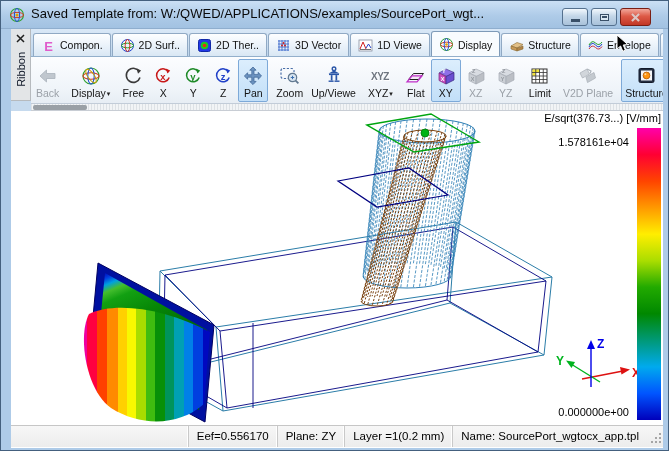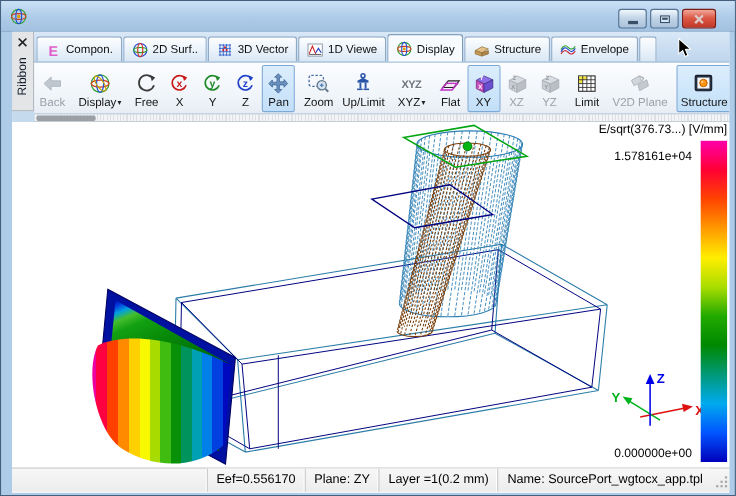--- a/index.html
+++ b/index.html
@@ -72,20 +72,21 @@
 
 <div class="window">
 
   <div class="titlebar">
     <svg class="appicon" viewBox="0 0 16 16">
       <circle cx="8" cy="8" r="6.5" fill="none" stroke="#30A030" stroke-width="1.1"></circle>
       <ellipse cx="8" cy="8" rx="6.5" ry="2.6" fill="none" stroke="#D04020" stroke-width="1"></ellipse>
       <ellipse cx="8" cy="8" rx="2.6" ry="6.5" fill="none" stroke="#2050D0" stroke-width="1"></ellipse>
       <circle cx="8" cy="8" r="1.5" fill="#E0A000"></circle>
     </svg>
+    <span class="title">Saved Template from: W:/QWED/APPLICATIONS/examples/SourcePort_wgt...</span>
     <div class="winbtns">
       <button class="winbtn">
           <span class="glyph-min"></span>
         </button>
       <button class="winbtn">
           <span class="glyph-max"></span>
         </button>
       <button class="winbtn close">
         <svg width="11" height="11" viewBox="0 0 11 11">
           <path d="M2 2L9 9M9 2L2 9" stroke="#FFF" stroke-width="2.2"></path>
@@ -123,20 +124,28 @@
           <div class="tab">
             <svg class="tabicon" viewBox="0 0 15 15">
               <circle cx="7.5" cy="7.5" r="6" fill="none" stroke="#2244CC" stroke-width="1"></circle>
               <ellipse cx="7.5" cy="7.5" rx="6" ry="2.3" fill="none" stroke="#22A022" stroke-width="1"></ellipse>
               <ellipse cx="7.5" cy="7.5" rx="2.3" ry="6" fill="none" stroke="#D03020" stroke-width="1"></ellipse>
             </svg>
             <span>2D Surf..</span>
           </div>
           <div class="tab">
             <svg class="tabicon" viewBox="0 0 15 15">
+              <rect x="1.5" y="1.5" width="12" height="12" rx="2" fill="#2238E8" stroke="#1028A8"></rect>
+              <circle cx="7.5" cy="7.5" r="3.8" fill="#21C821"></circle>
+                <circle cx="7.5" cy="7.5" r="1.8" fill="#E82818"></circle>
+            </svg>
+            <span>2D Ther..</span>
+          </div>
+          <div class="tab">
+            <svg class="tabicon" viewBox="0 0 15 15">
               <path d="M3 2v11M6 2v11M9 2v11M12 2v11M2 3h11M2 6h11M2 9h11M2 12h11" stroke="#3060C8" stroke-width=".8" fill="none"></path>
               <circle cx="6" cy="7.5" r="1" fill="#D02020"></circle>
                 <circle cx="9" cy="7.5" r="1" fill="#D02020"></circle>
                 <circle cx="7.5" cy="5" r="1" fill="#D02020"></circle>
             </svg>
             <span>3D Vector</span>
           </div>
           <div class="tab">
             <svg class="tabicon" viewBox="0 0 15 15">
               <rect x="1" y="2" width="13" height="11" fill="#FFF" stroke="#8890A0" stroke-width=".8"></rect>
@@ -251,21 +260,21 @@
           <button class="tbtn">
             <svg viewBox="0 0 22 22">
               <circle cx="11" cy="3.8" r="1.8" fill="none" stroke="#2A56A8" stroke-width="1.4"></circle>
               <path d="M5.5 8.6L11 5.6l5.5 3z" fill="#2A56A8"></path>
               <rect x="6" y="8.6" width="10" height="1.5" fill="#2A56A8"></rect>
               <rect x="7.8" y="10.1" width="1.7" height="5.4" fill="#2A56A8"></rect>
               <rect x="12.5" y="10.1" width="1.7" height="5.4" fill="#2A56A8"></rect>
               <rect x="5.6" y="15.5" width="5" height="1.4" fill="#2A56A8"></rect>
               <rect x="11.5" y="15.5" width="5" height="1.4" fill="#2A56A8"></rect>
             </svg>
-              <span class="lbl">Up/Limit</span>
+              <span class="lbl">Up/Viewe</span>
           </button>
           <div class="sep"></div>
 
           <button class="tbtn">
             <svg viewBox="0 0 22 22">
               <text x="11.6" y="15.6" font-size="10" font-weight="bold" fill="#FFF" text-anchor="middle" letter-spacing="-0.5">XYZ</text>
               <text x="11" y="15" font-size="10" font-weight="bold" fill="#6E7680" text-anchor="middle" letter-spacing="-0.5">XYZ</text>
             </svg>
             <span class="lblrow">
                 <span class="lbl">XYZ</span>

